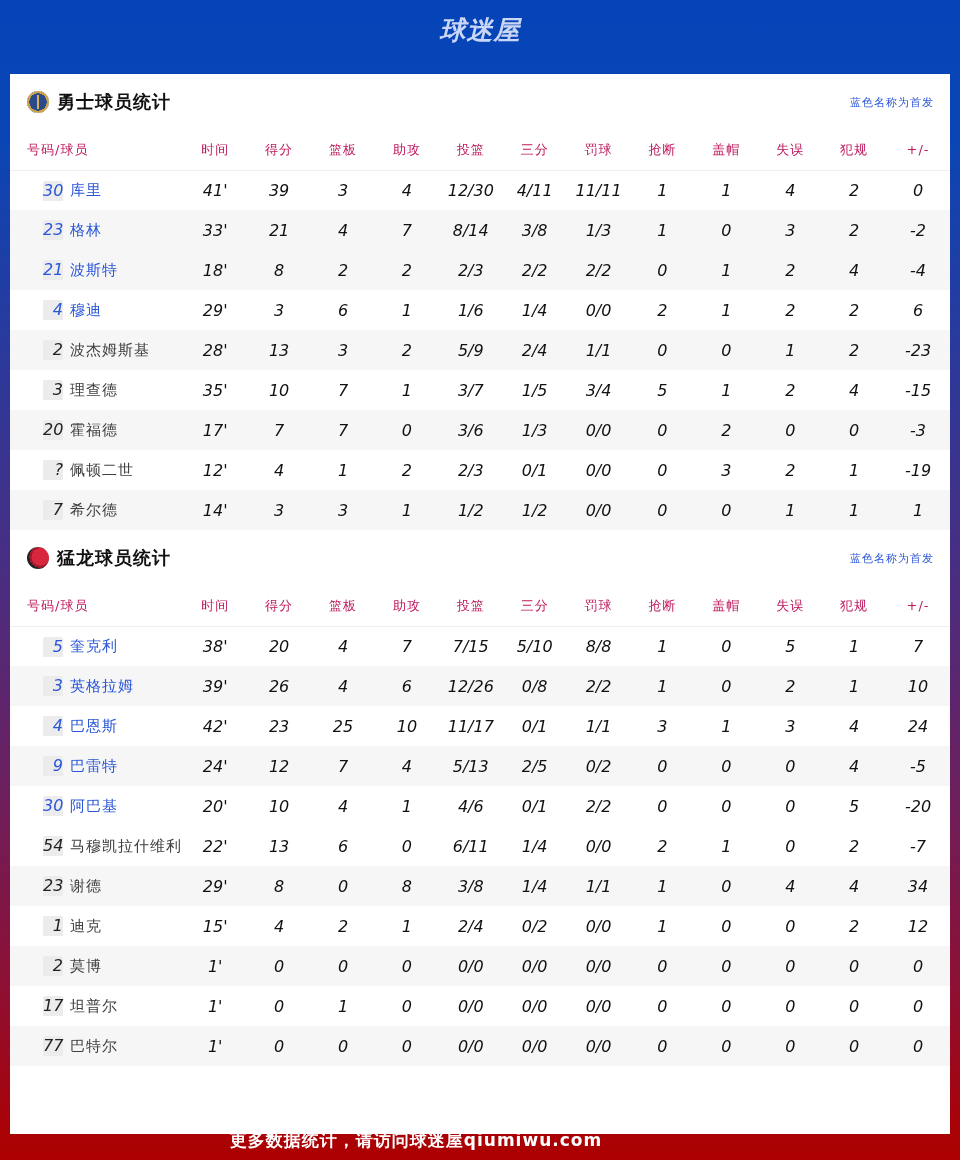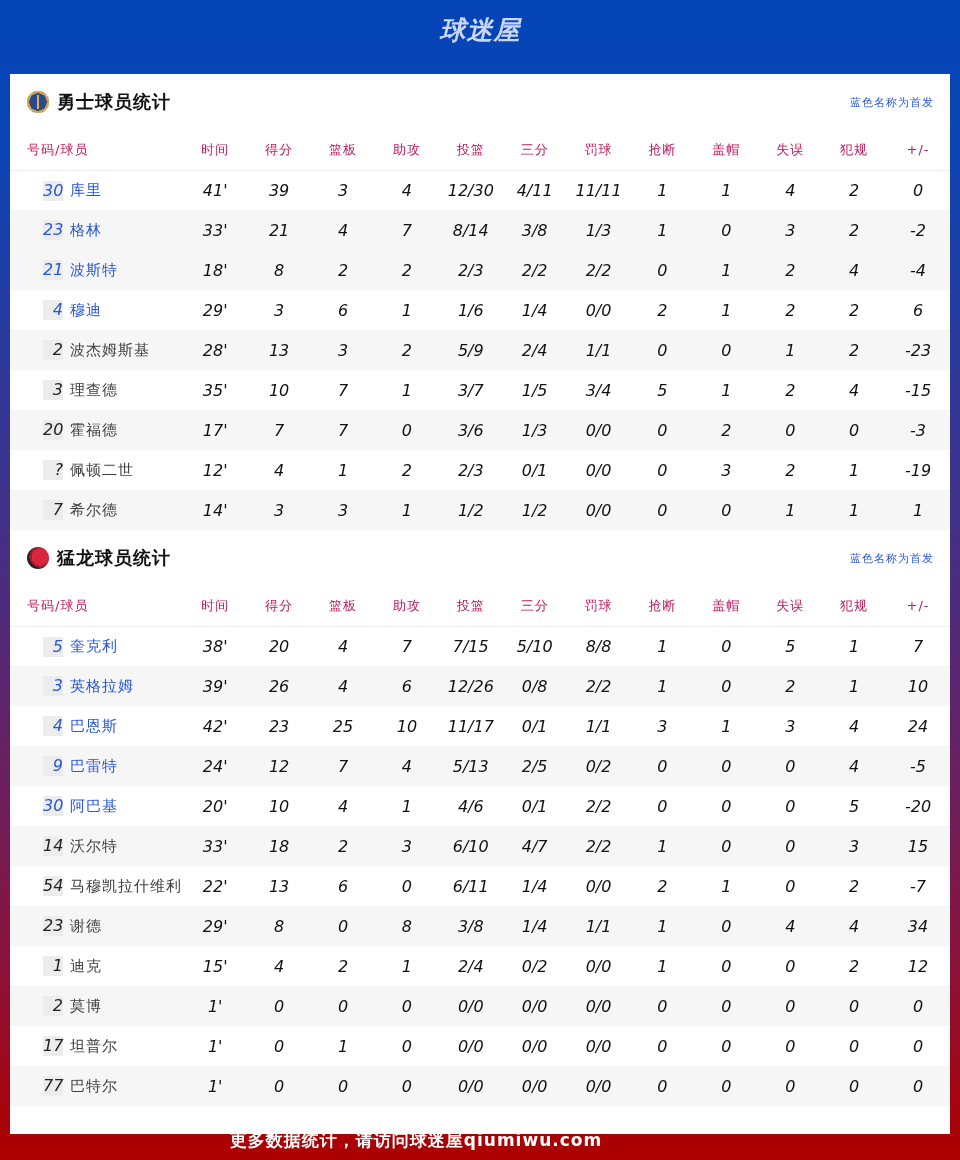--- a/index.html
+++ b/index.html
@@ -358,35 +358,20 @@
               <td>1</td>
               <td>4/6</td>
               <td>0/1</td>
               <td>2/2</td>
               <td>0</td>
               <td>0</td>
               <td>0</td>
               <td>5</td>
               <td>-20</td>
             </tr>
-            <tr class="alt ">
-              <td class="player-cell"><span class="jersey">14</span><span class="name">沃尔特</span></td>
-              <td>33'</td>
-              <td>18</td>
-              <td>2</td>
-              <td>3</td>
-              <td>6/10</td>
-              <td>4/7</td>
-              <td>2/2</td>
-              <td>1</td>
-              <td>0</td>
-              <td>0</td>
-              <td>3</td>
-              <td>15</td>
-            </tr>
             <tr class="">
               <td class="player-cell"><span class="jersey">54</span><span class="name">马穆凯拉什维利</span></td>
               <td>22'</td>
               <td>13</td>
               <td>6</td>
               <td>0</td>
               <td>6/11</td>
               <td>1/4</td>
               <td>0/0</td>
               <td>2</td>

